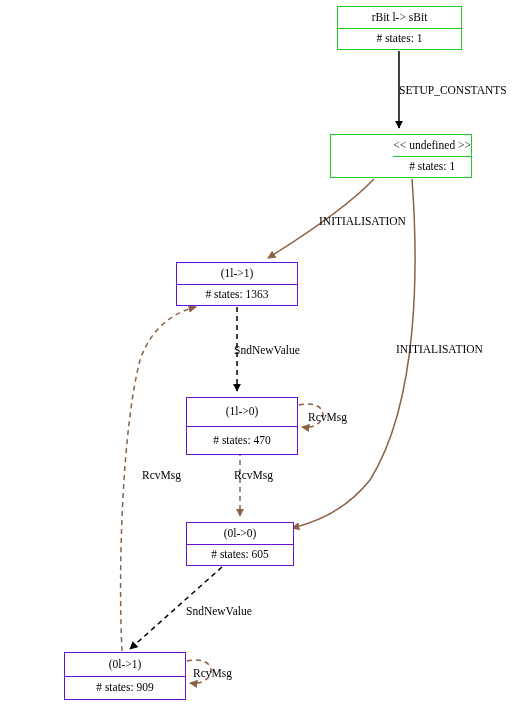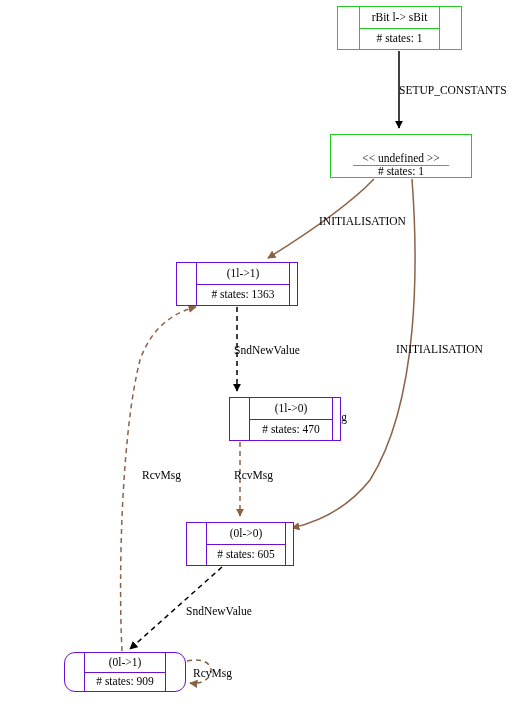--- a/index.html
+++ b/index.html
@@ -22,21 +22,21 @@
     top: 0;
     width: 523px;
     height: 710px;
     pointer-events: none;
   }
   
   .node {
     position: absolute;
     box-sizing: border-box;
     display: flex;
-    flex-direction: row;
+    flex-direction: column;
     align-items: stretch;
     background: #ffffff;
     border: 1.6px solid #000;
   }
   .node.green  { border-color: #22cc22; }
   .node.purple { border-color: #6a0fd4; }
 
   .port {
     box-sizing: border-box;
     flex: 0 0 auto;
@@ -147,39 +147,39 @@
 
   <div class="node purple" style="left:176px; top:262px; width:122px; height:44px;">
     <div class="port left" style="width:20px;"></div>
     <div class="center">
       <div class="cell top">(1l-&gt;1)</div>
       <div class="cell bottom"># states: 1363</div>
     </div>
     <div class="port right" style="width:8px;"></div>
   </div>
 
-  <div class="node purple" style="left:186px; top:397px; width:112px; height:44px;margin-left:43px;">
+  <div class="node purple" style="left:186px; top:397px; width:112px; height:58px;">
     <div class="port left" style="width:20px;"></div>
     <div class="center">
       <div class="cell top">(1l-&gt;0)</div>
       <div class="cell bottom"># states: 470</div>
     </div>
     <div class="port right" style="width:8px;"></div>
   </div>
 
   <div class="node purple" style="left:186px; top:522px; width:108px; height:44px;">
     <div class="port left" style="width:20px;"></div>
     <div class="center">
       <div class="cell top">(0l-&gt;0)</div>
       <div class="cell bottom"># states: 605</div>
     </div>
     <div class="port right" style="width:8px;"></div>
   </div>
 
-  <div class="node purple" style="left:64px; top:652px; width:122px; height:40px;border-radius:11px;">
+  <div class="node purple" style="left:64px; top:652px; width:122px; height:48px;">
     <div class="port left" style="width:20px;"></div>
     <div class="center">
       <div class="cell top">(0l-&gt;1)</div>
       <div class="cell bottom"># states: 909</div>
     </div>
     <div class="port right" style="width:20px;"></div>
   </div>
 
 </div>
 

